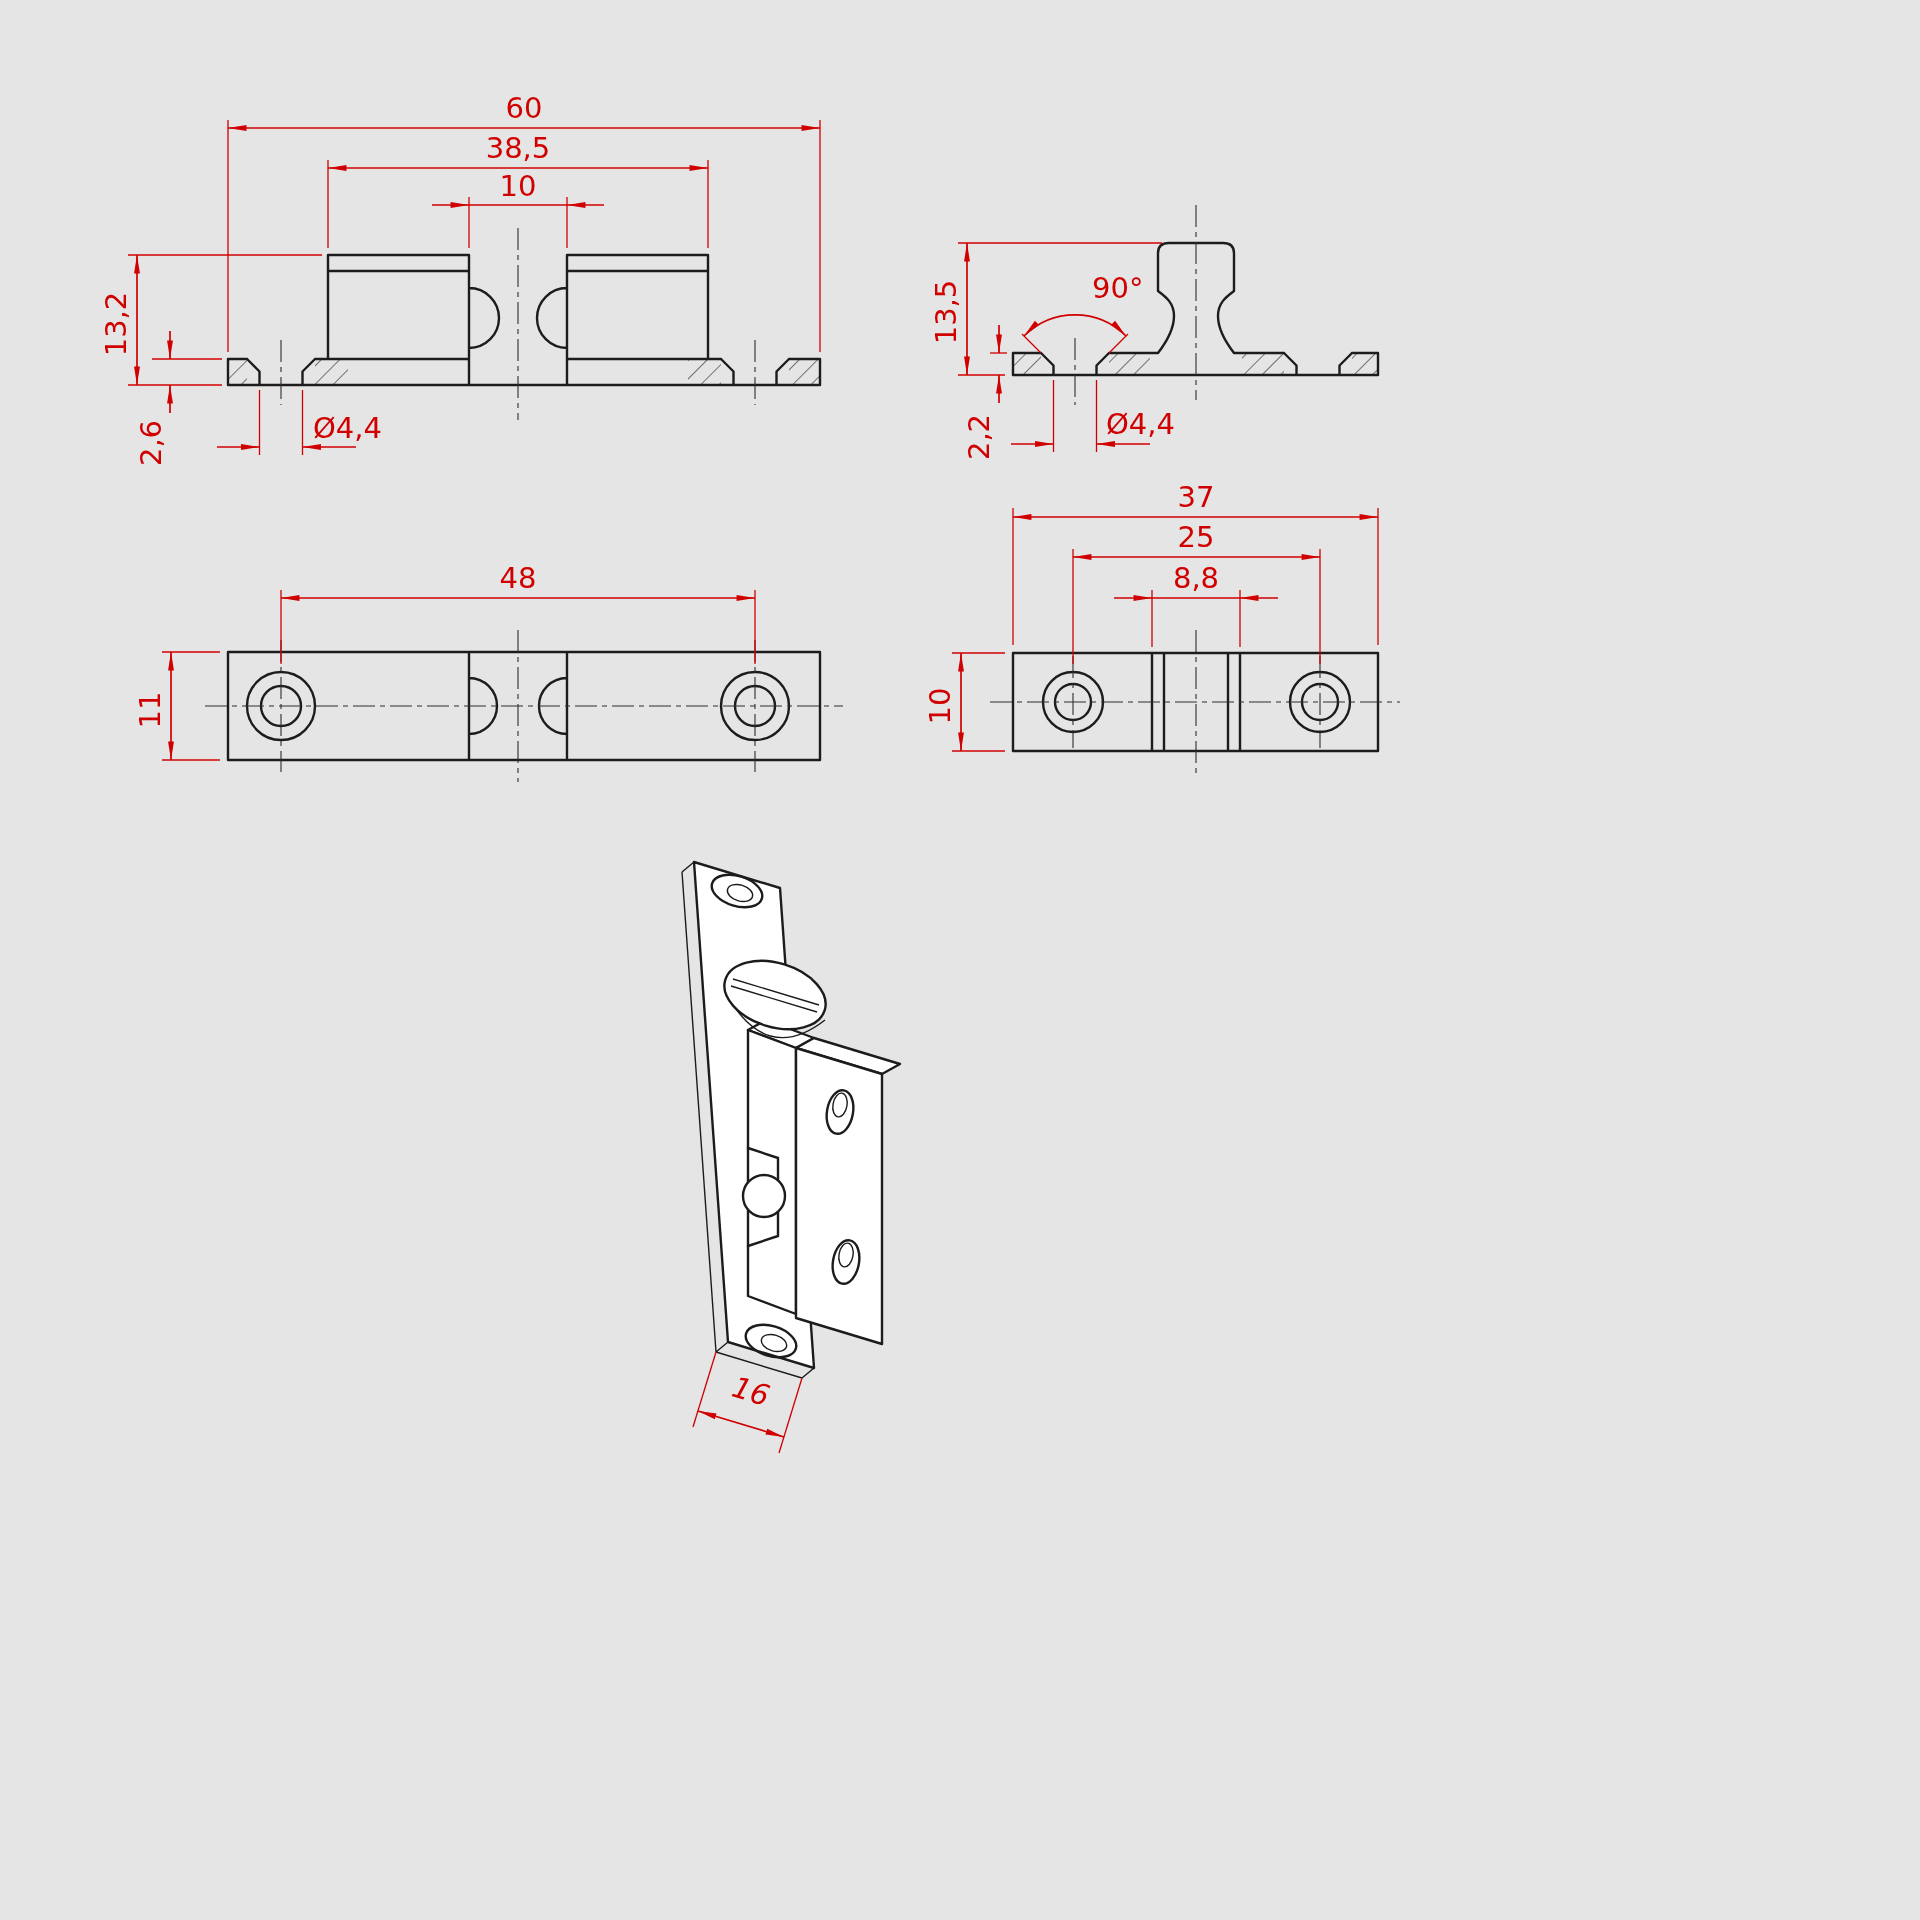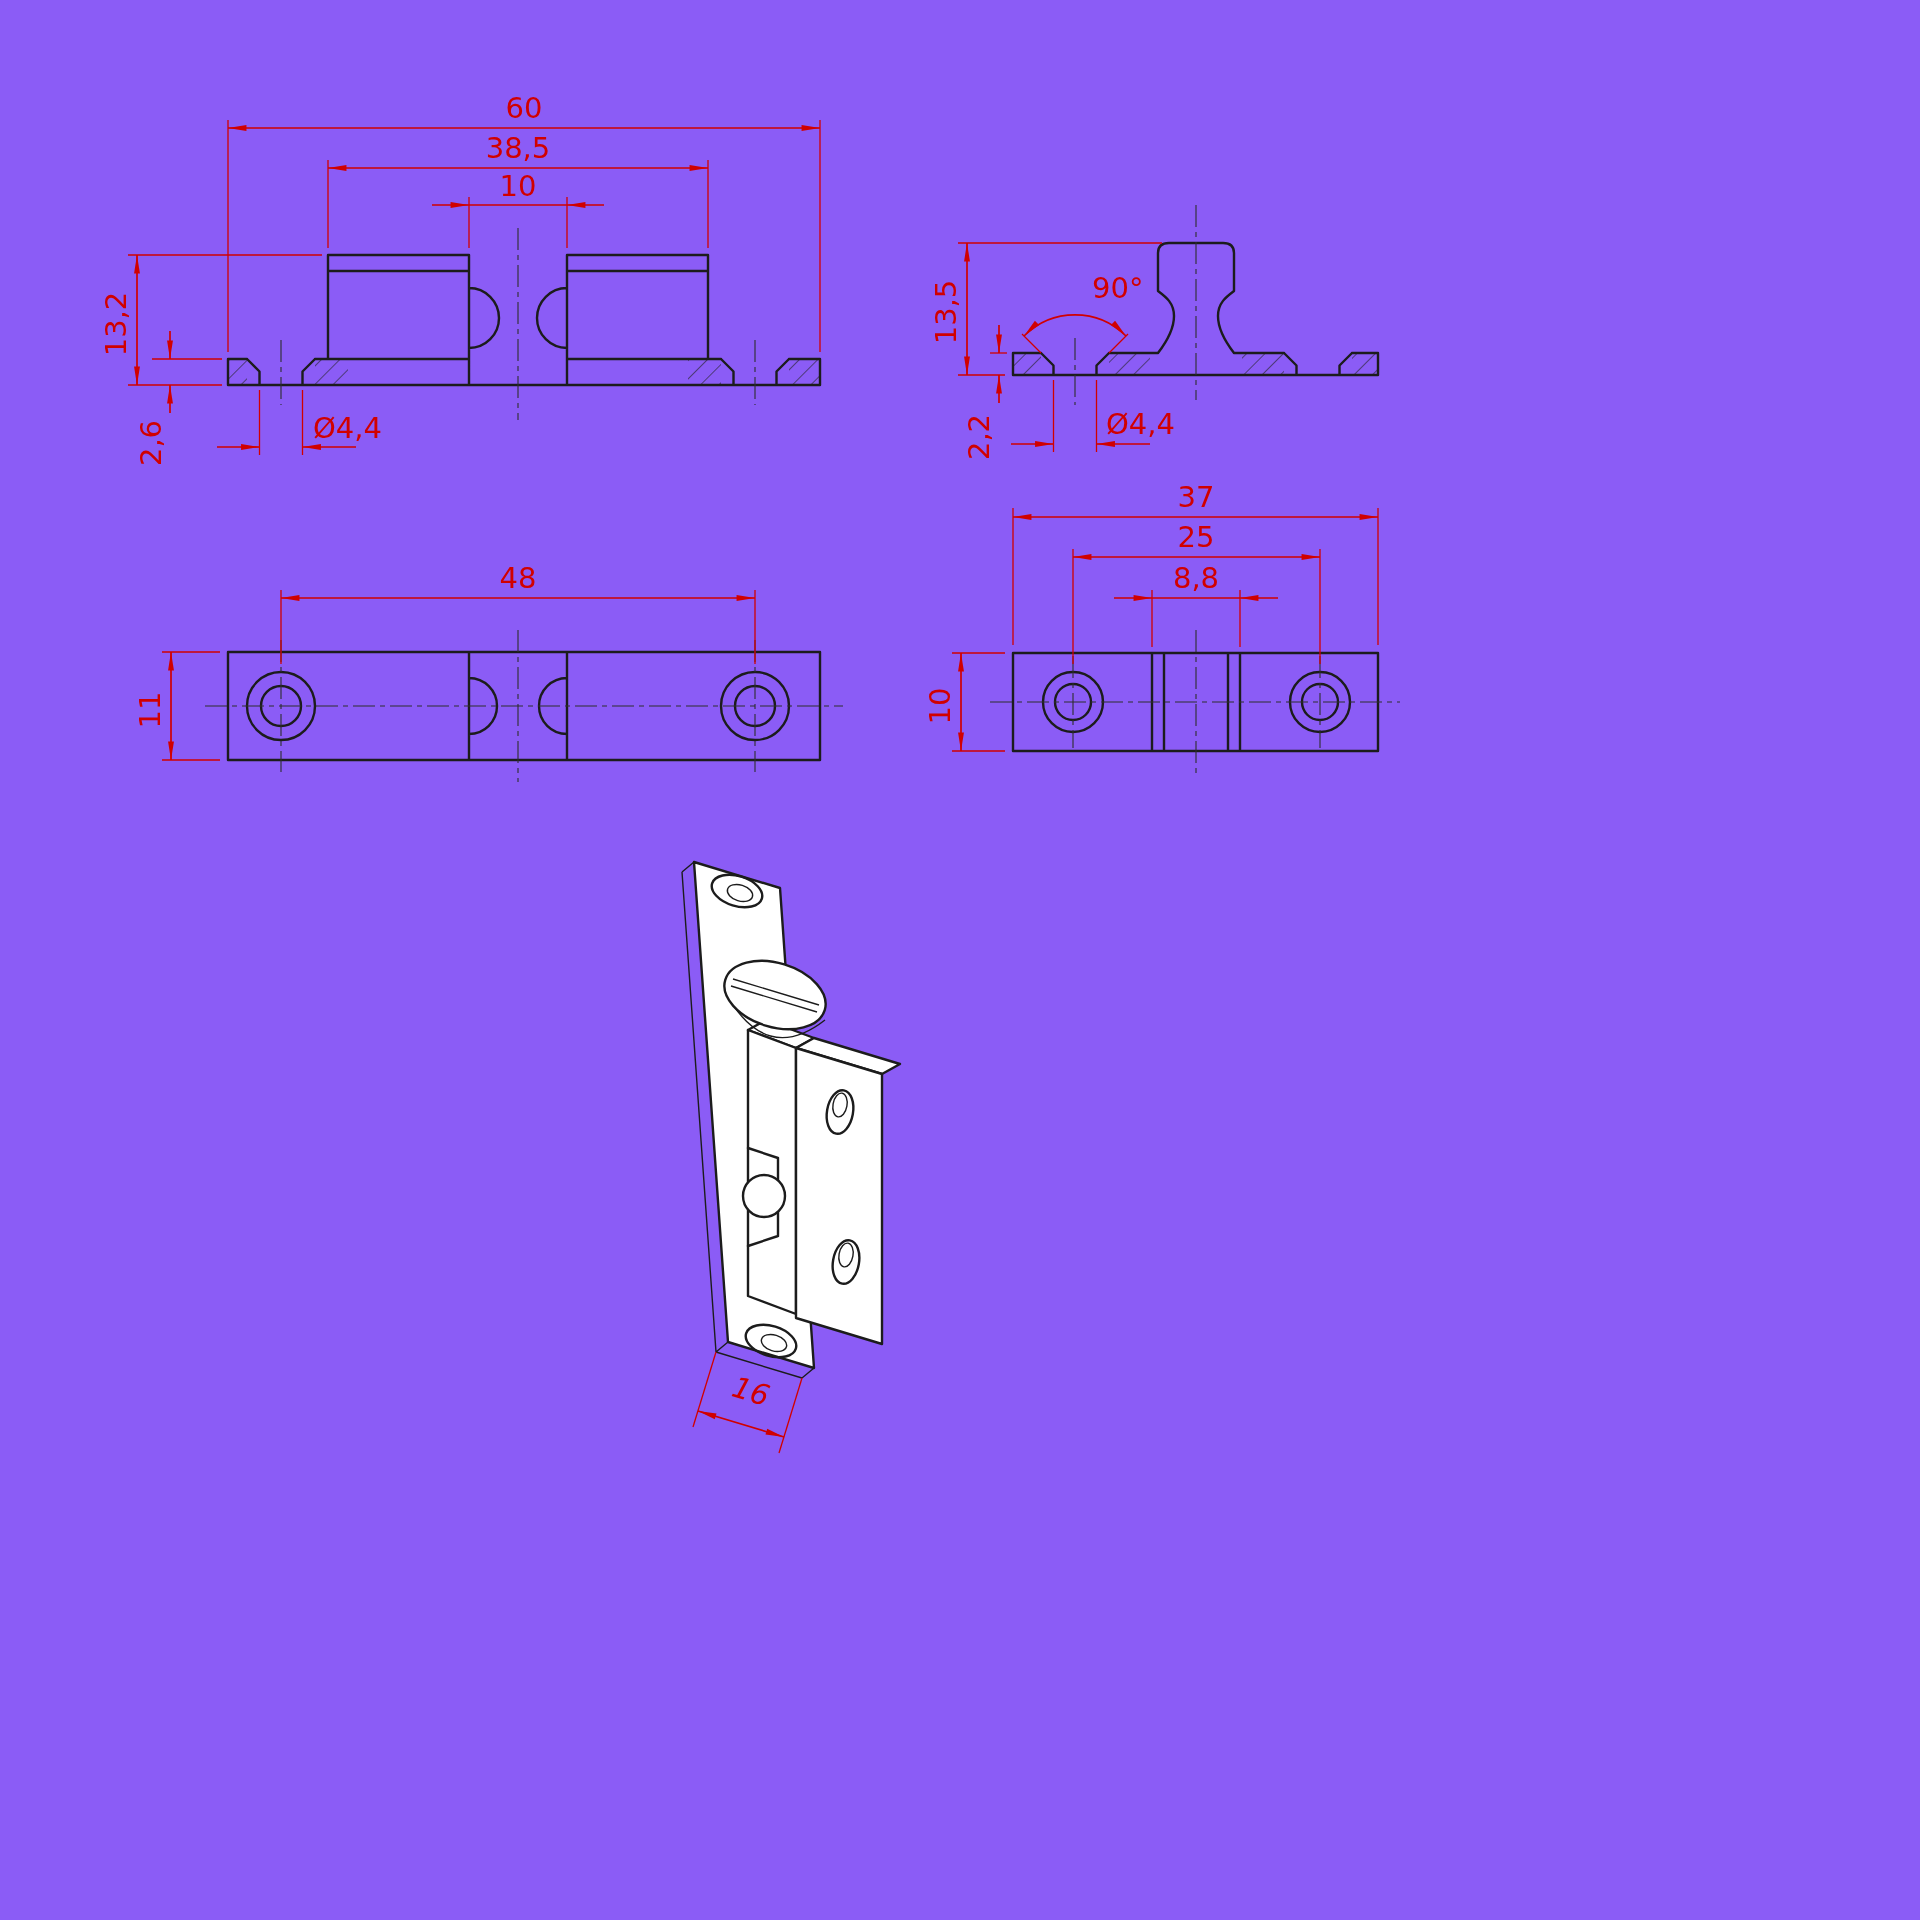--- a/index.html
+++ b/index.html
@@ -1,16 +1,16 @@
 <!DOCTYPE html>
 <html><head>
 <meta charset="utf-8">
 <style>
   html,body{margin:0;padding:0;background:#ffffff;}
-  .canvas{position:relative;width:1920px;height:1920px;background:#8b5cf6;overflow:hidden;}
+  .canvas{position:relative;width:1920px;height:1920px;background:#e5e5e5;overflow:hidden;}
   svg{display:block;width:1920px;height:1920px;}
   .part{stroke:#1c1c1c;stroke-width:2.4;fill:none;stroke-linecap:round;stroke-linejoin:round;}
   .thin{stroke:#1c1c1c;stroke-width:1.4;fill:none;}
   .wfill{fill:#ffffff;}
   .cl{stroke:#2e2e2e;stroke-width:1.1;fill:none;stroke-dasharray:22 5 5 5;}
   .dim{stroke:#d10000;stroke-width:1.7;fill:none;}
   .ext{stroke:#d10000;stroke-width:1.3;fill:none;}
   .dtxt{fill:#d10000;font-family:"DejaVu Sans","Liberation Sans",sans-serif;font-size:29px;}
   .it{font-style:italic;}
   .hatchrect{fill:url(#hatch);stroke:none;}

